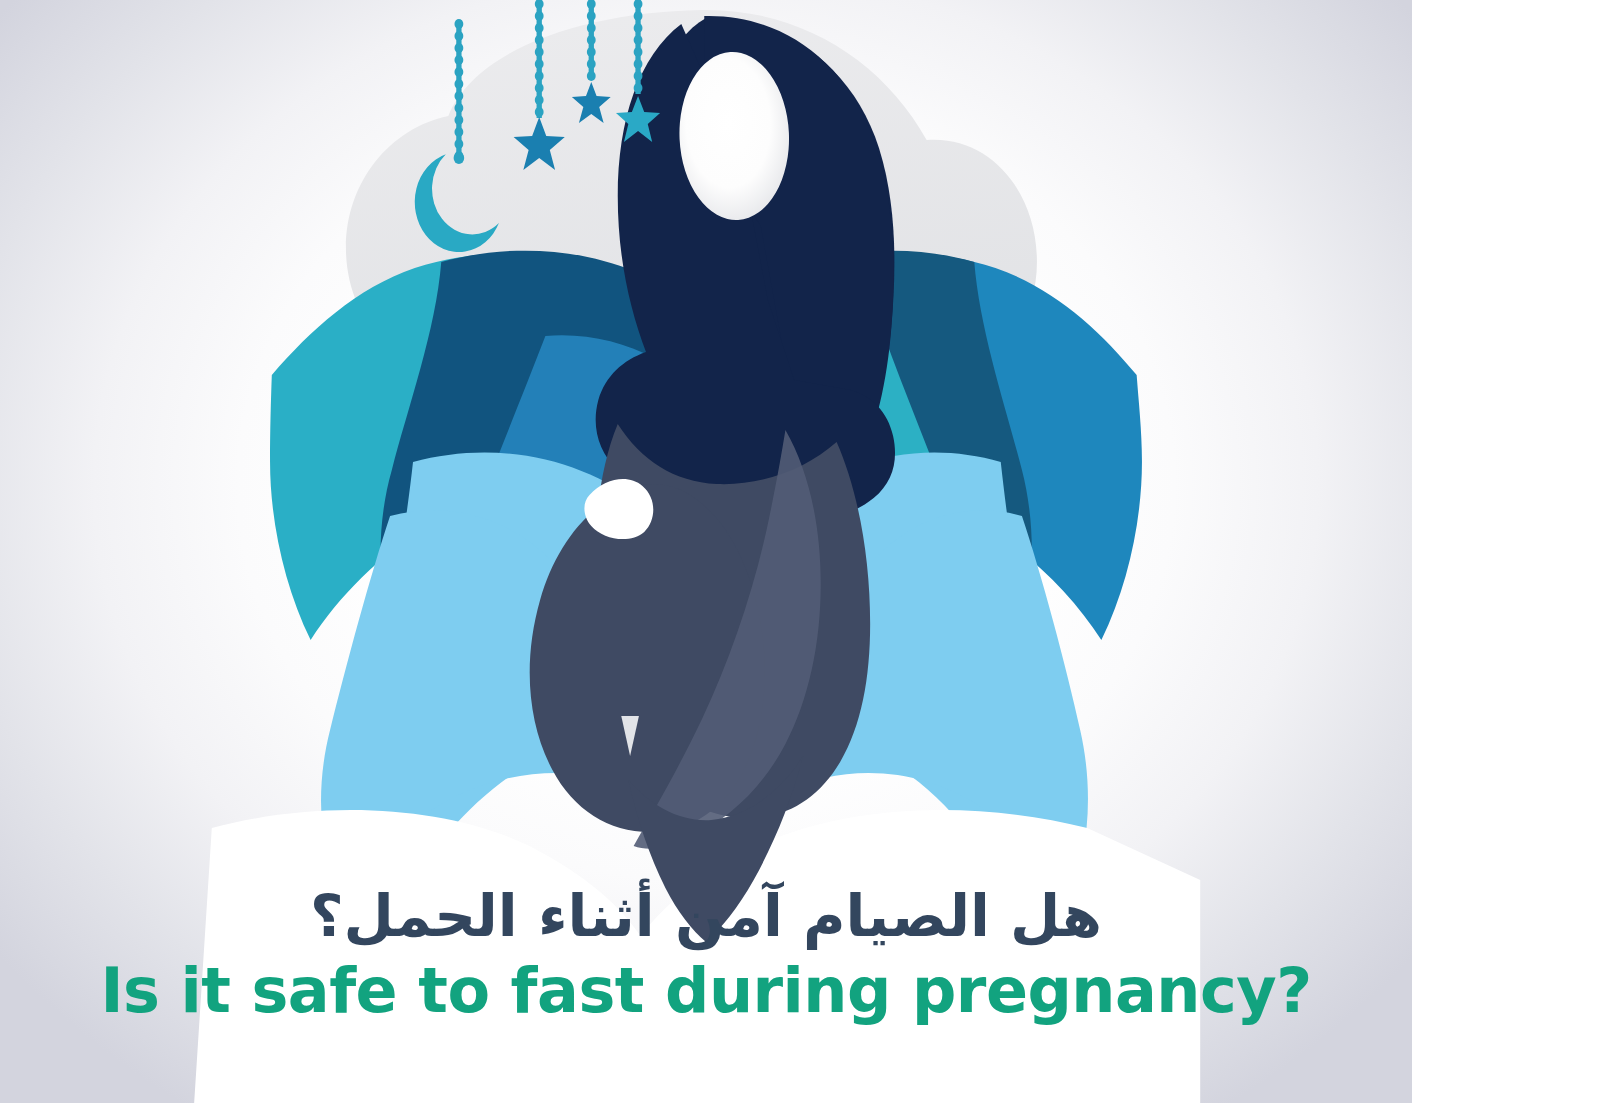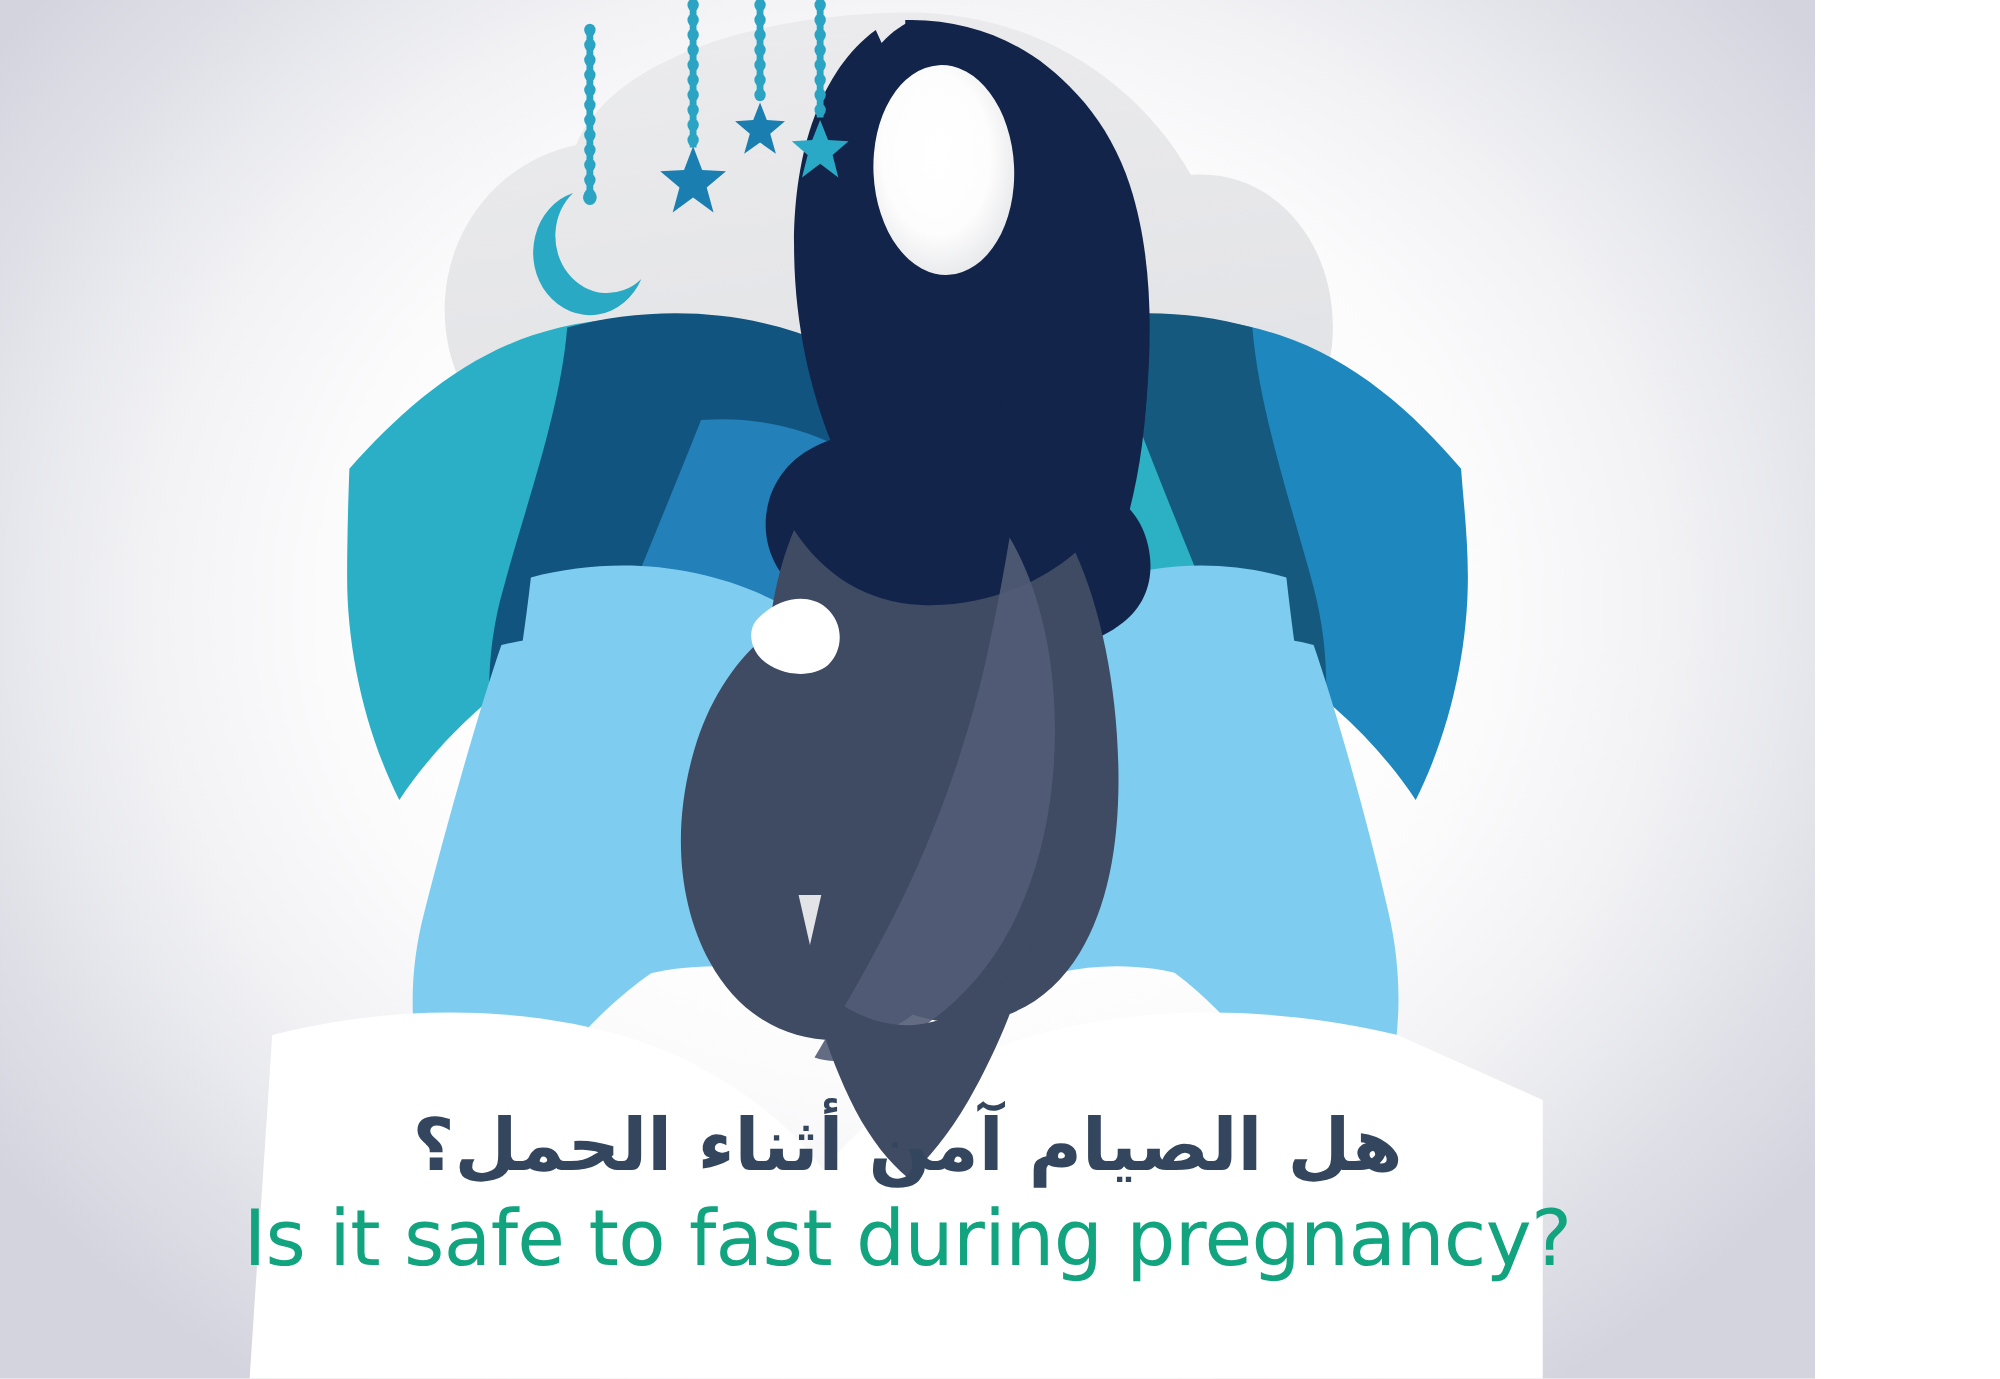--- a/index.html
+++ b/index.html
@@ -11,21 +11,20 @@
     font-family: "Liberation Sans", sans-serif;
   }
   .poster {
     position: relative;
     width: 1412px;
     height: 1103px;
     overflow: hidden;
     background:
       radial-gradient(ellipse 900px 760px at 50% 44%,
         #ffffff 0%, #ffffff 36%, #fbfbfc 52%, #f2f2f5 68%, #e2e3e9 84%, #d3d4de 100%);
-    padding-left: 40px;
   }
   .art-layer {
     position: absolute;
     inset: 0;
     width: 100%;
     height: 100%;
   }
   .caption-block {
     position: absolute;
     left: 0;
@@ -42,21 +41,21 @@
     font-weight: 700;
     letter-spacing: 0px;
     color: #33465e;
     line-height: 1.18;
     margin: 0 0 6px 0;
     white-space: nowrap;
   }
   .caption-en {
     font-family: "DejaVu Sans", "Liberation Sans", sans-serif;
     font-size: 62px;
-    font-weight: 400;
+    font-weight: 700;
     letter-spacing: -0.5px;
     color: #12a37f;
     line-height: 1.1;
     margin: 0;
     white-space: nowrap;
   }
 </style>
 </head>
 <body>
 

